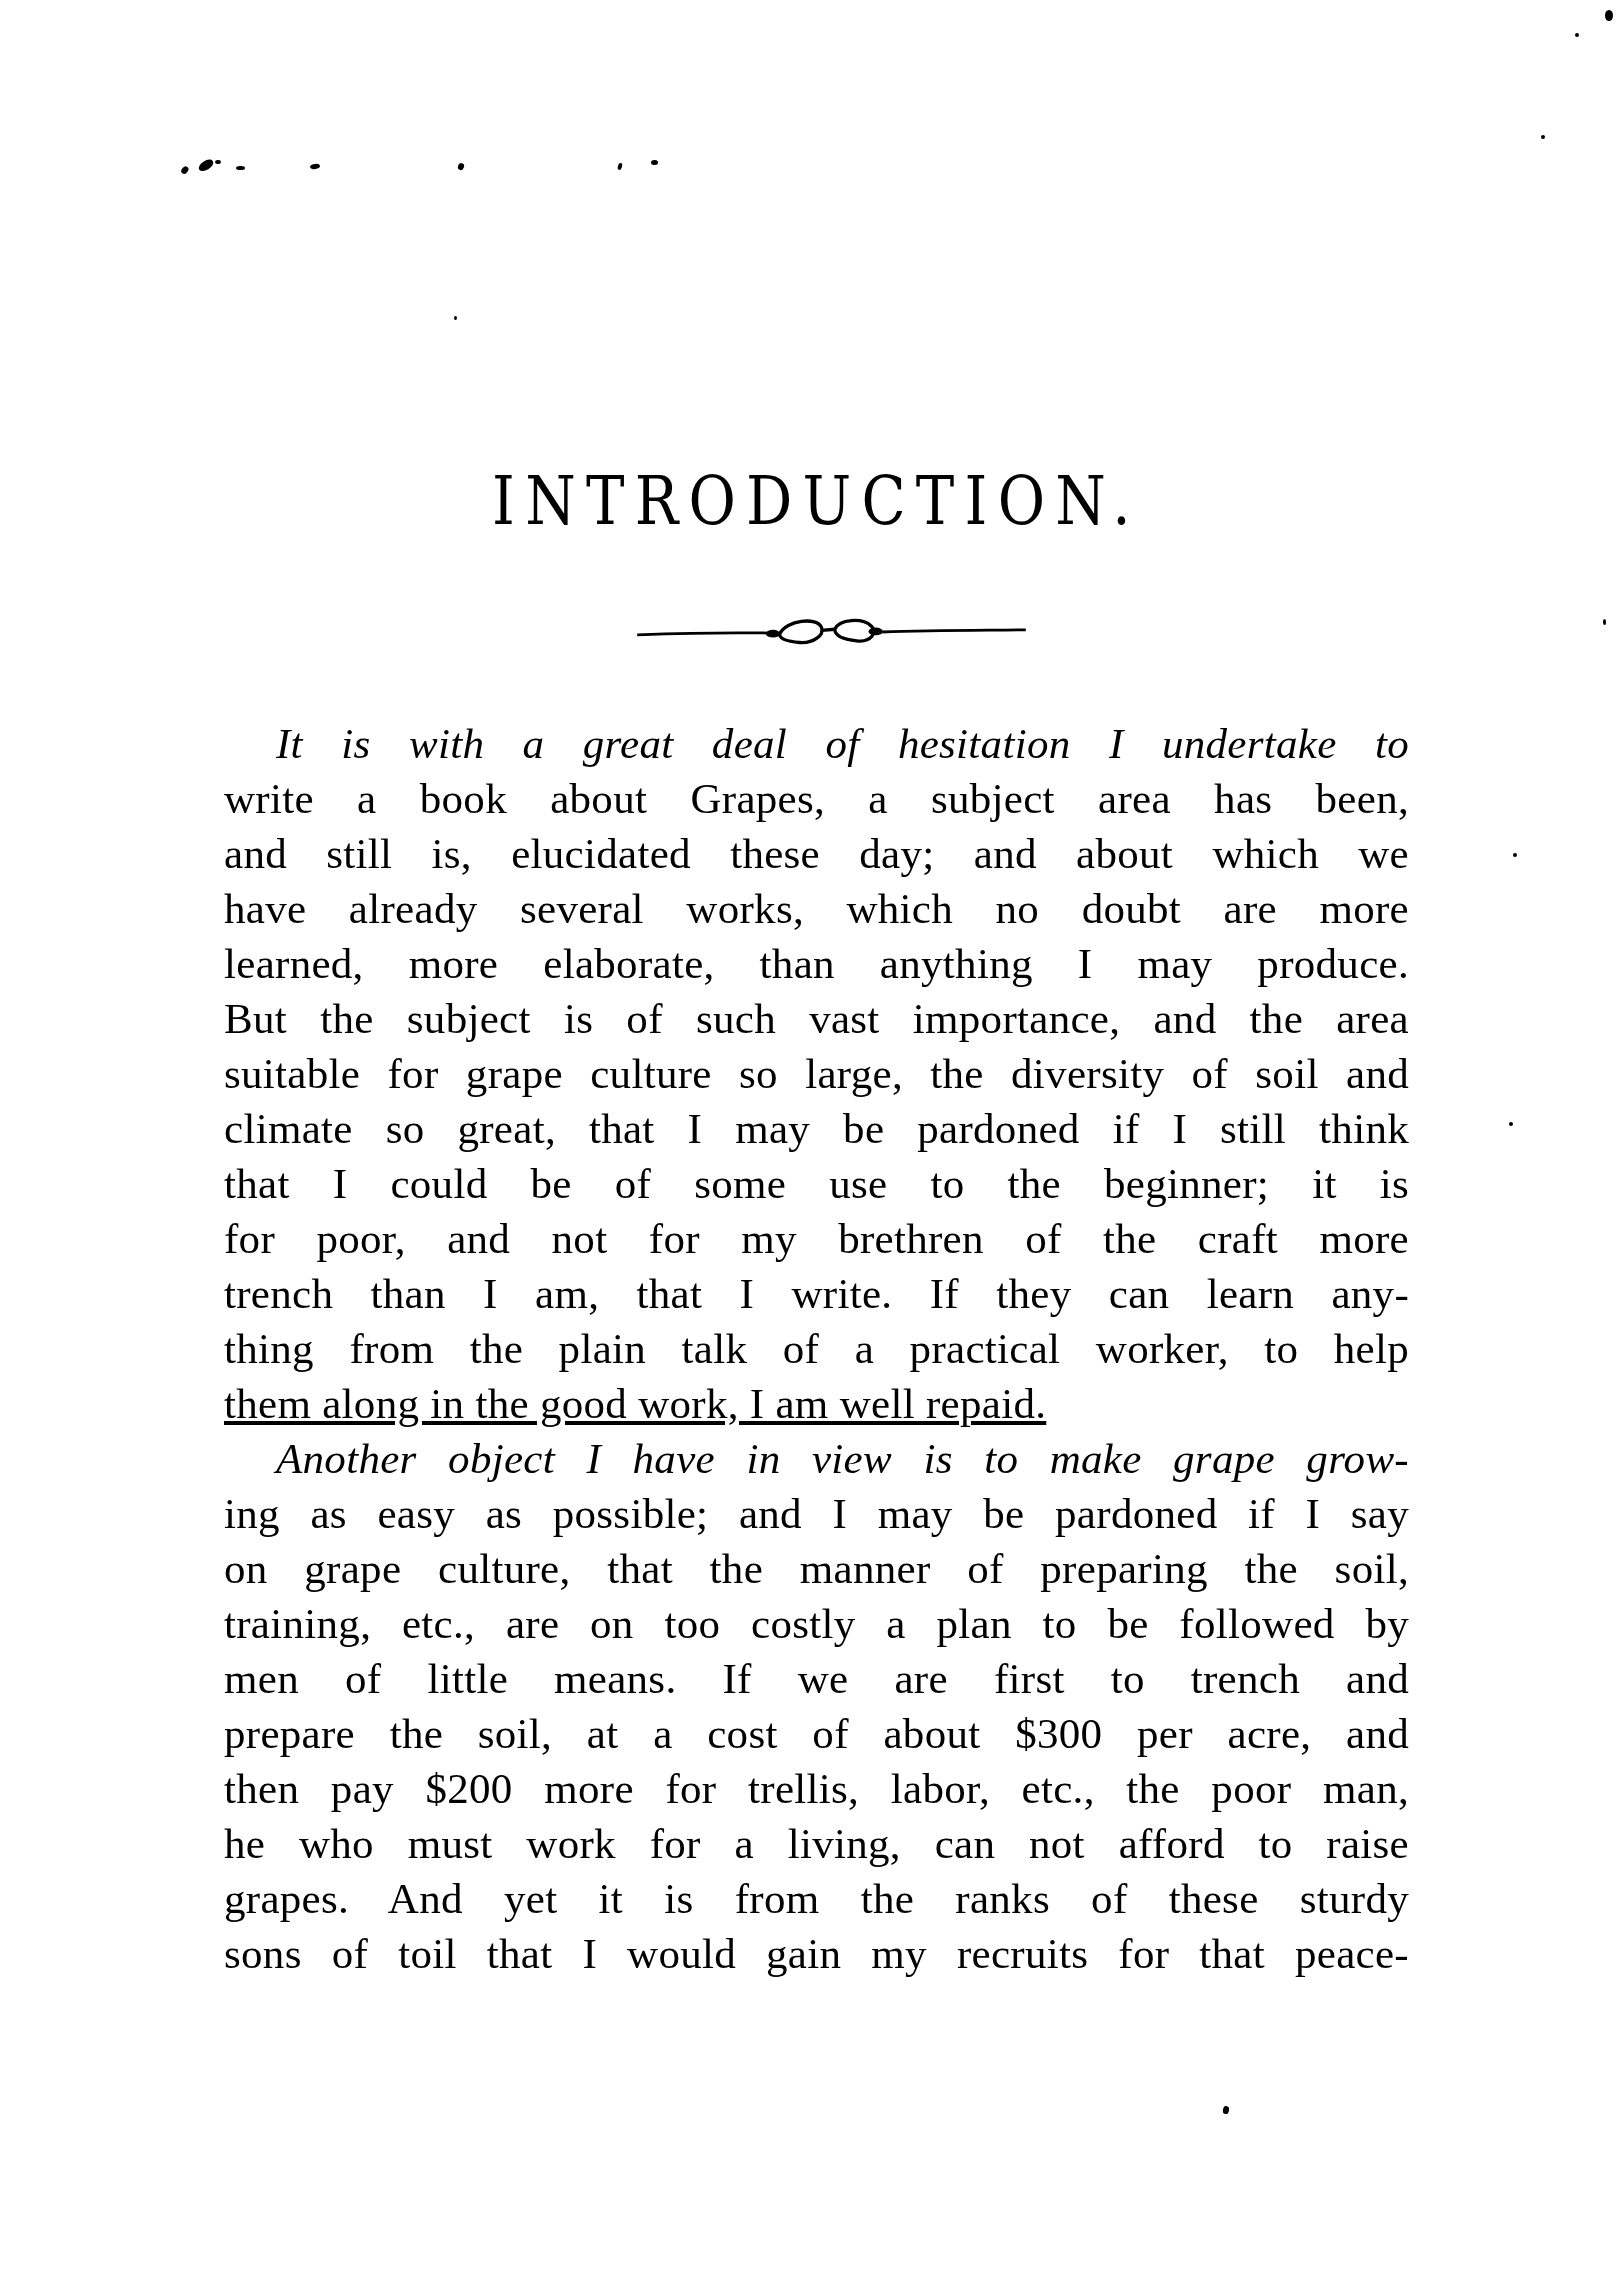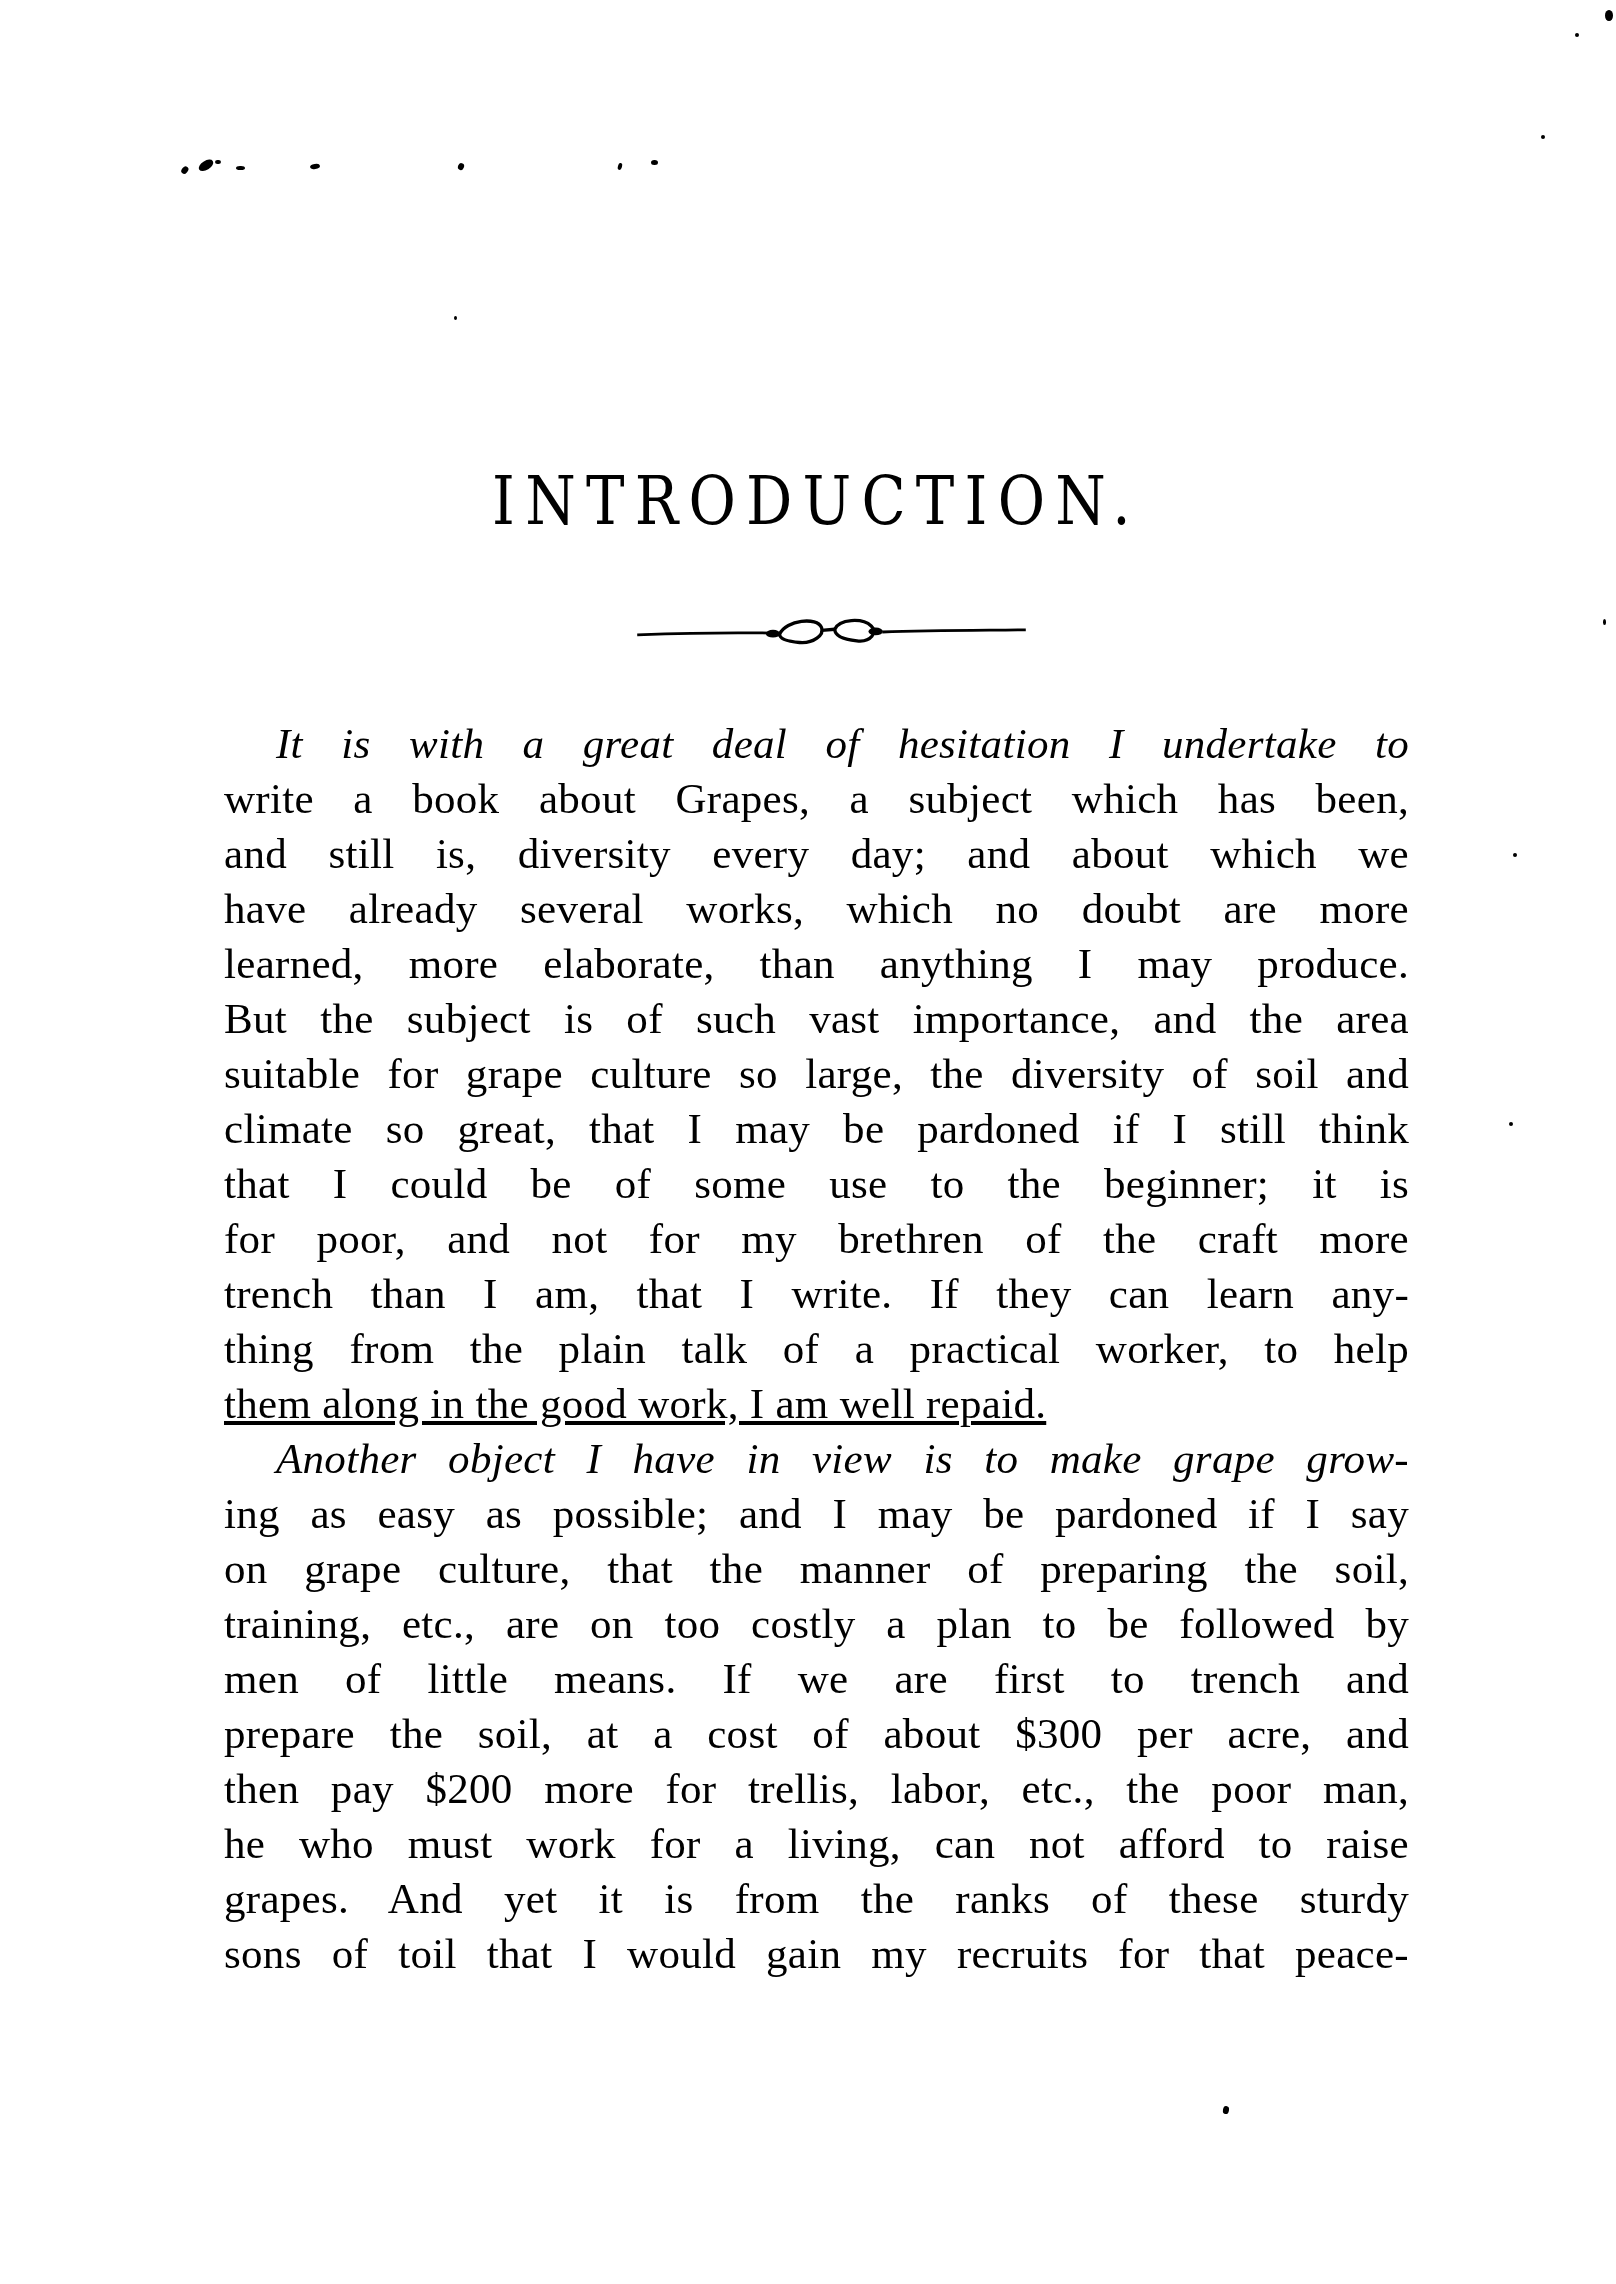--- a/index.html
+++ b/index.html
@@ -74,22 +74,22 @@
       <path d="M262 40 C 274 14, 330 8, 338 28 C 343 41, 324 57, 298 55 C 276 53, 262 48, 262 40 Z" stroke="#000" stroke-width="6" fill="none"></path>
       <path d="M338 33 L 362 31" stroke="#000" stroke-width="6" fill="none"></path>
       <path d="M362 31 C 370 12, 412 10, 428 25 C 440 36, 428 55, 402 52 C 382 50, 362 44, 362 31 Z" stroke="#000" stroke-width="6" fill="none"></path>
       <ellipse cx="436" cy="35" rx="13" ry="7" fill="#000"></ellipse>
       <path d="M448 36 C 540 33, 630 33, 708 32" stroke="#000" stroke-width="5" fill="none"></path>
     </svg>
   </div>
 
   <div class="body-text">
       <div class="line indent">It is with a great deal of hesitation I undertake to</div>
-      <div class="line">write a book about Grapes, a subject which has been,</div>
-      <div class="line">and still is, diversity every day; and about which we</div>
+      <div class="line">write a book about Grapes, a subject area has been,</div>
+      <div class="line">and still is, elucidated these day; and about which we</div>
       <div class="line">have already several works, which no doubt are more</div>
       <div class="line">learned, more elaborate, than anything I may produce.</div>
       <div class="line">But the subject is of such vast importance, and the area</div>
       <div class="line">suitable for grape culture so large, the diversity of soil and</div>
       <div class="line">climate so great, that I may be pardoned if I still think</div>
       <div class="line">that I could be of some use to the beginner; it is</div>
       <div class="line">for poor, and not for my brethren of the craft more</div>
       <div class="line">trench than I am, that I write. If they can learn any-</div>
       <div class="line">thing from the plain talk of a practical worker, to help</div>
       <div class="line unjust">them along in the good work, I am well repaid.</div>

